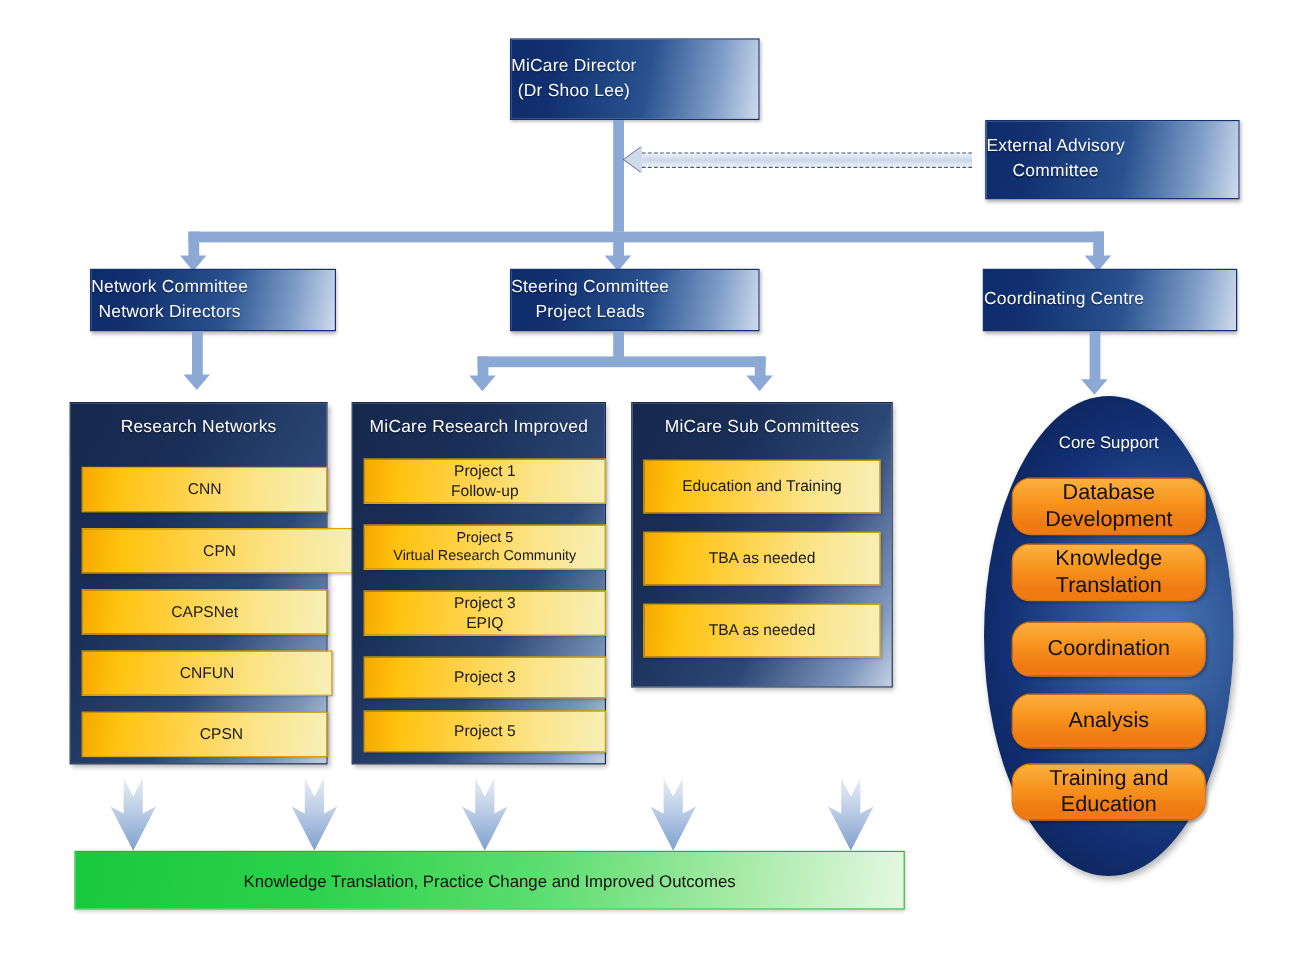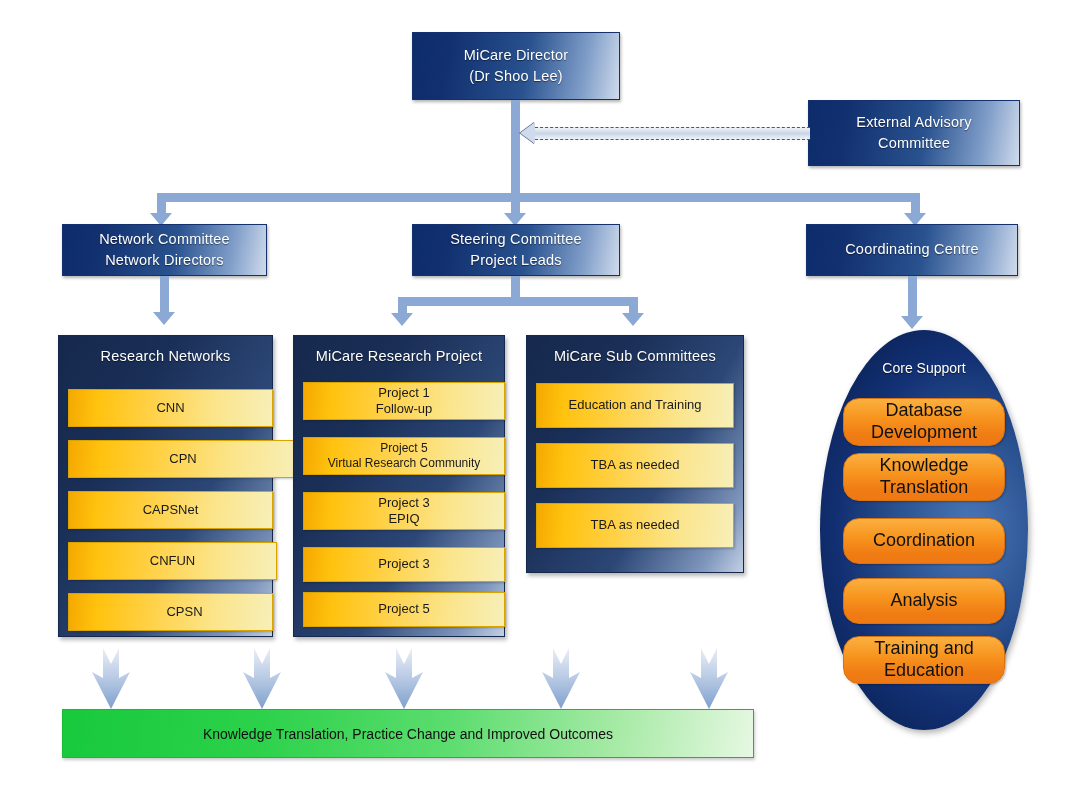--- a/index.html
+++ b/index.html
@@ -17,24 +17,24 @@
   }
 
   
   .navy-box{
     position:absolute;
     background:linear-gradient(100deg,#0d2c6b 0%,#12306f 18%,#29528f 55%,#7f9dc8 82%,#cfdbec 100%);
     border:1px solid #14306d;
     color:#ffffff;
     display:flex;
     align-items:center;
-    justify-content:center;
     text-align:center;
     box-sizing:border-box;
     box-shadow:1px 2px 3px rgba(0,0,0,0.30);
+    margin-left:13px;
   }
   .navy-box .lines{
     font-size:14.5px;
     line-height:1.45;
     letter-spacing:0.2px;
     text-shadow:0 1px 1px rgba(0,0,0,.5);
   }
 
   
   .conn{position:absolute;background:#8ba9d4;}
@@ -226,21 +226,21 @@
     <div>CAPSNet</div>
   </div>
   <div class="yrow" style="left:68px; top:542px; width:209px; height:38px;">
     <div>CNFUN</div>
   </div>
   <div class="yrow" style="left:68px; top:593px; width:205px; height:38px;padding-left:28px;">
     <div>CPSN</div>
   </div>
 
   <div class="panel" style="left:293px; top:335px; width:212px; height:302px;">
-    <div class="panel-title" style="top:12px;">MiCare Research Project</div>
+    <div class="panel-title" style="top:12px;">MiCare Research Improved</div>
   </div>
   <div class="yrow" style="left:303px; top:382px; width:202px; height:38px;">
     <div>
       <div>Project 1</div>
       <div>Follow-up</div>
     </div>
   </div>
   <div class="yrow" style="left:303px; top:437px; width:202px; height:38px; font-size:12px;">
     <div>
       <div>Project 5</div>
@@ -275,21 +275,21 @@
 
   <div class="ellipse" style="left:820px; top:330px; width:208px; height:400px;">
     <div class="ellipse-title" style="top:30px;">Core Support</div>
   </div>
   <div class="pill" style="left:843px; top:398px; width:160px; height:46px;">
     <div>
       <div>Database</div>
       <div>Development</div>
     </div>
   </div>
-  <div class="pill" style="left:843px; top:453px; width:160px; height:46px;">
+  <div class="pill" style="left:843px; top:453px; width:160px; height:46px;border-radius:15px;">
     <div>
       <div>Knowledge</div>
       <div>Translation</div>
     </div>
   </div>
   <div class="pill" style="left:843px; top:518px; width:160px; height:44px;">
     <div>Coordination</div>
   </div>
   <div class="pill" style="left:843px; top:578px; width:160px; height:44px;">
     <div>Analysis</div>

